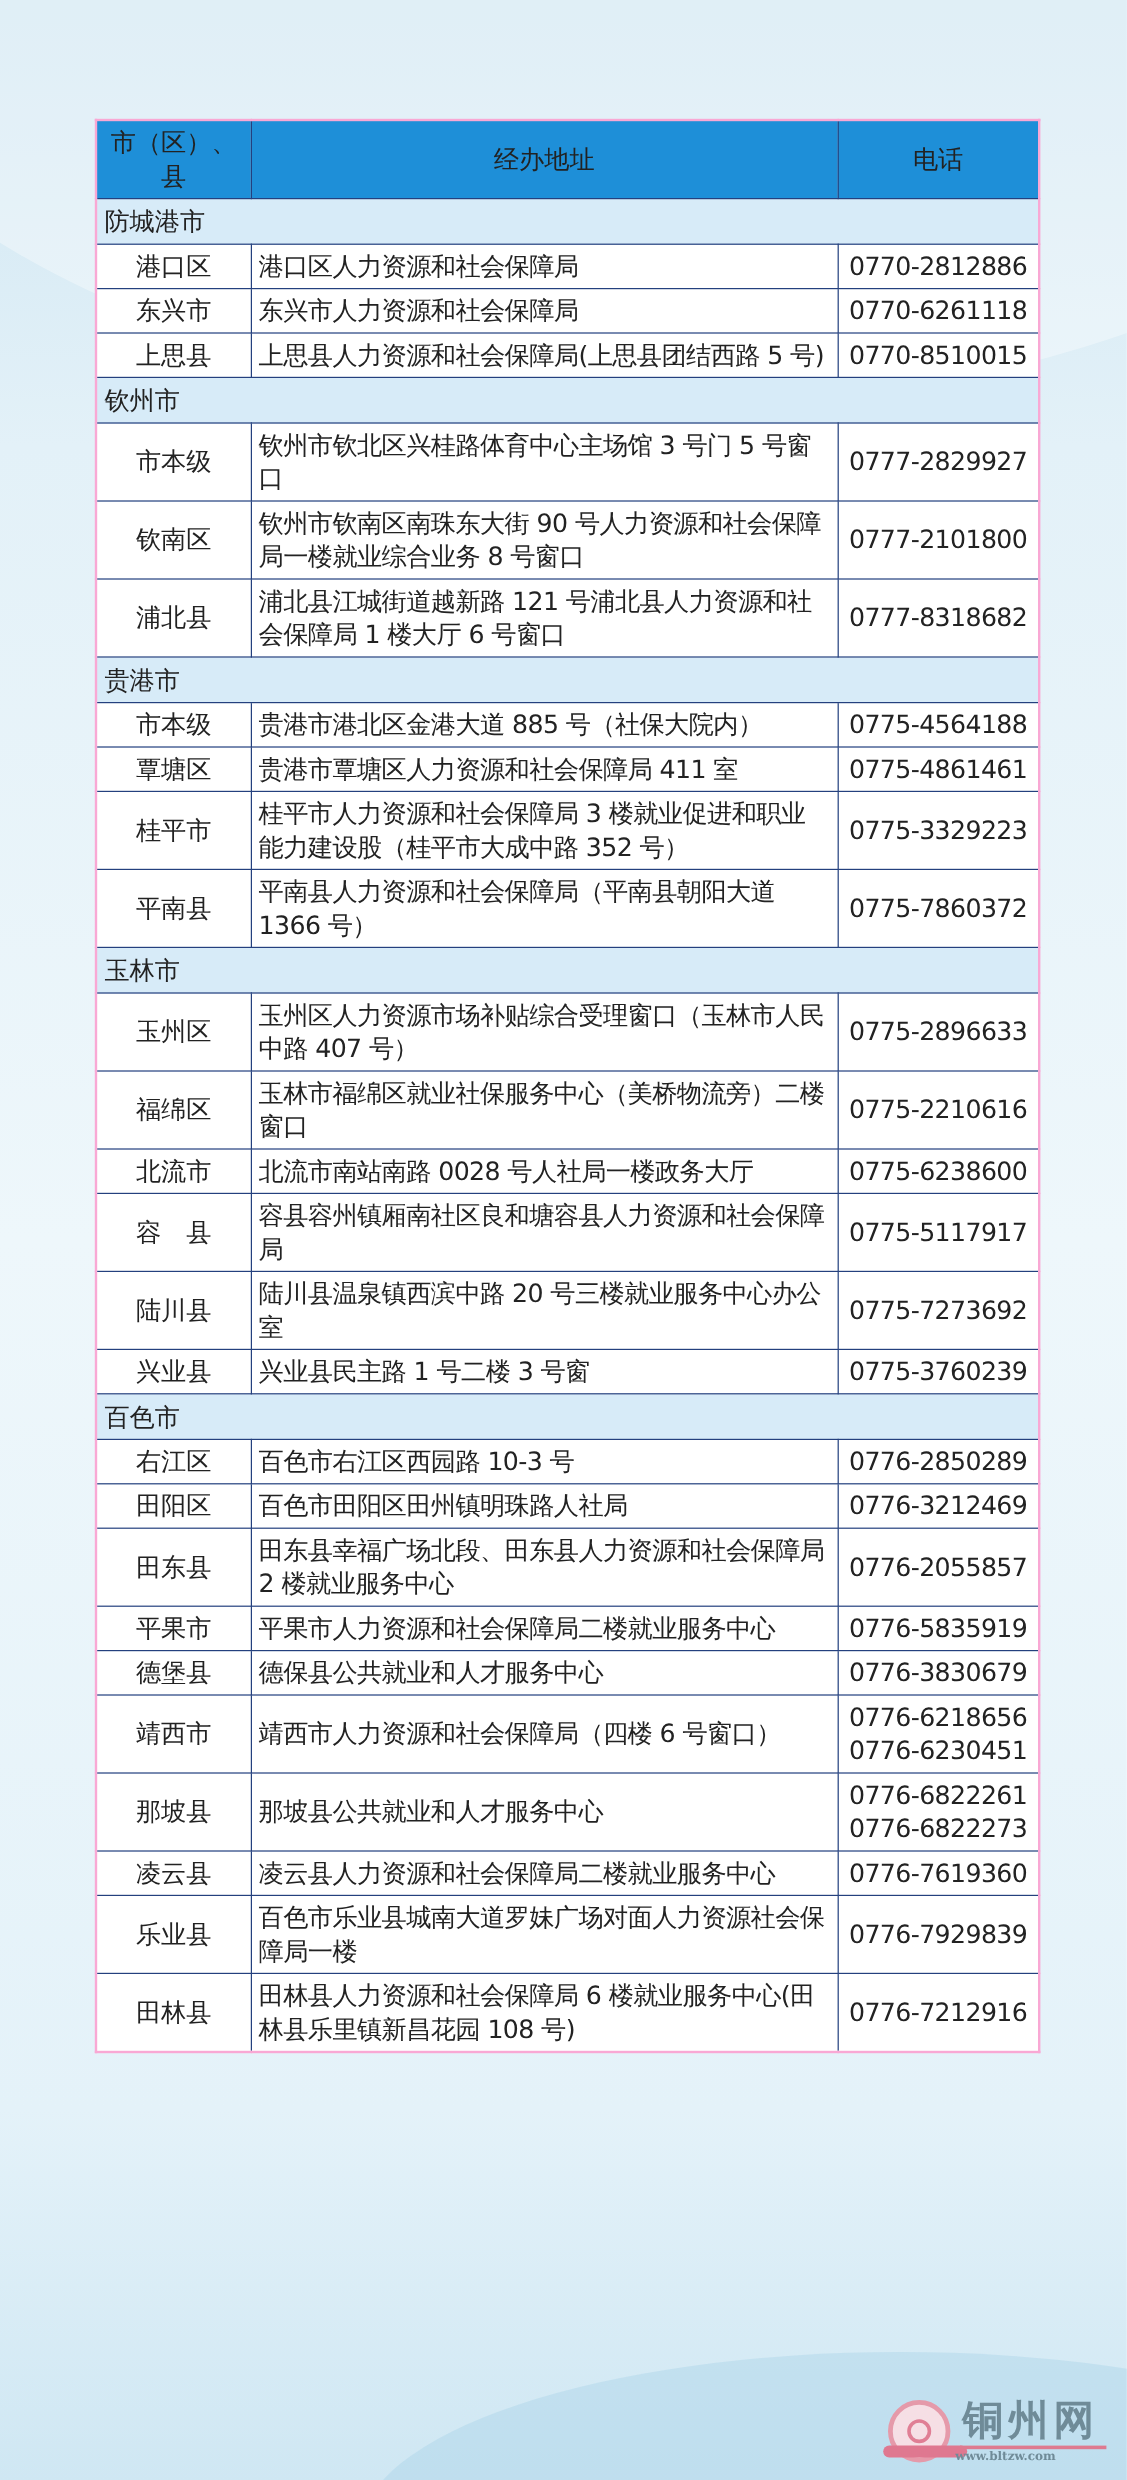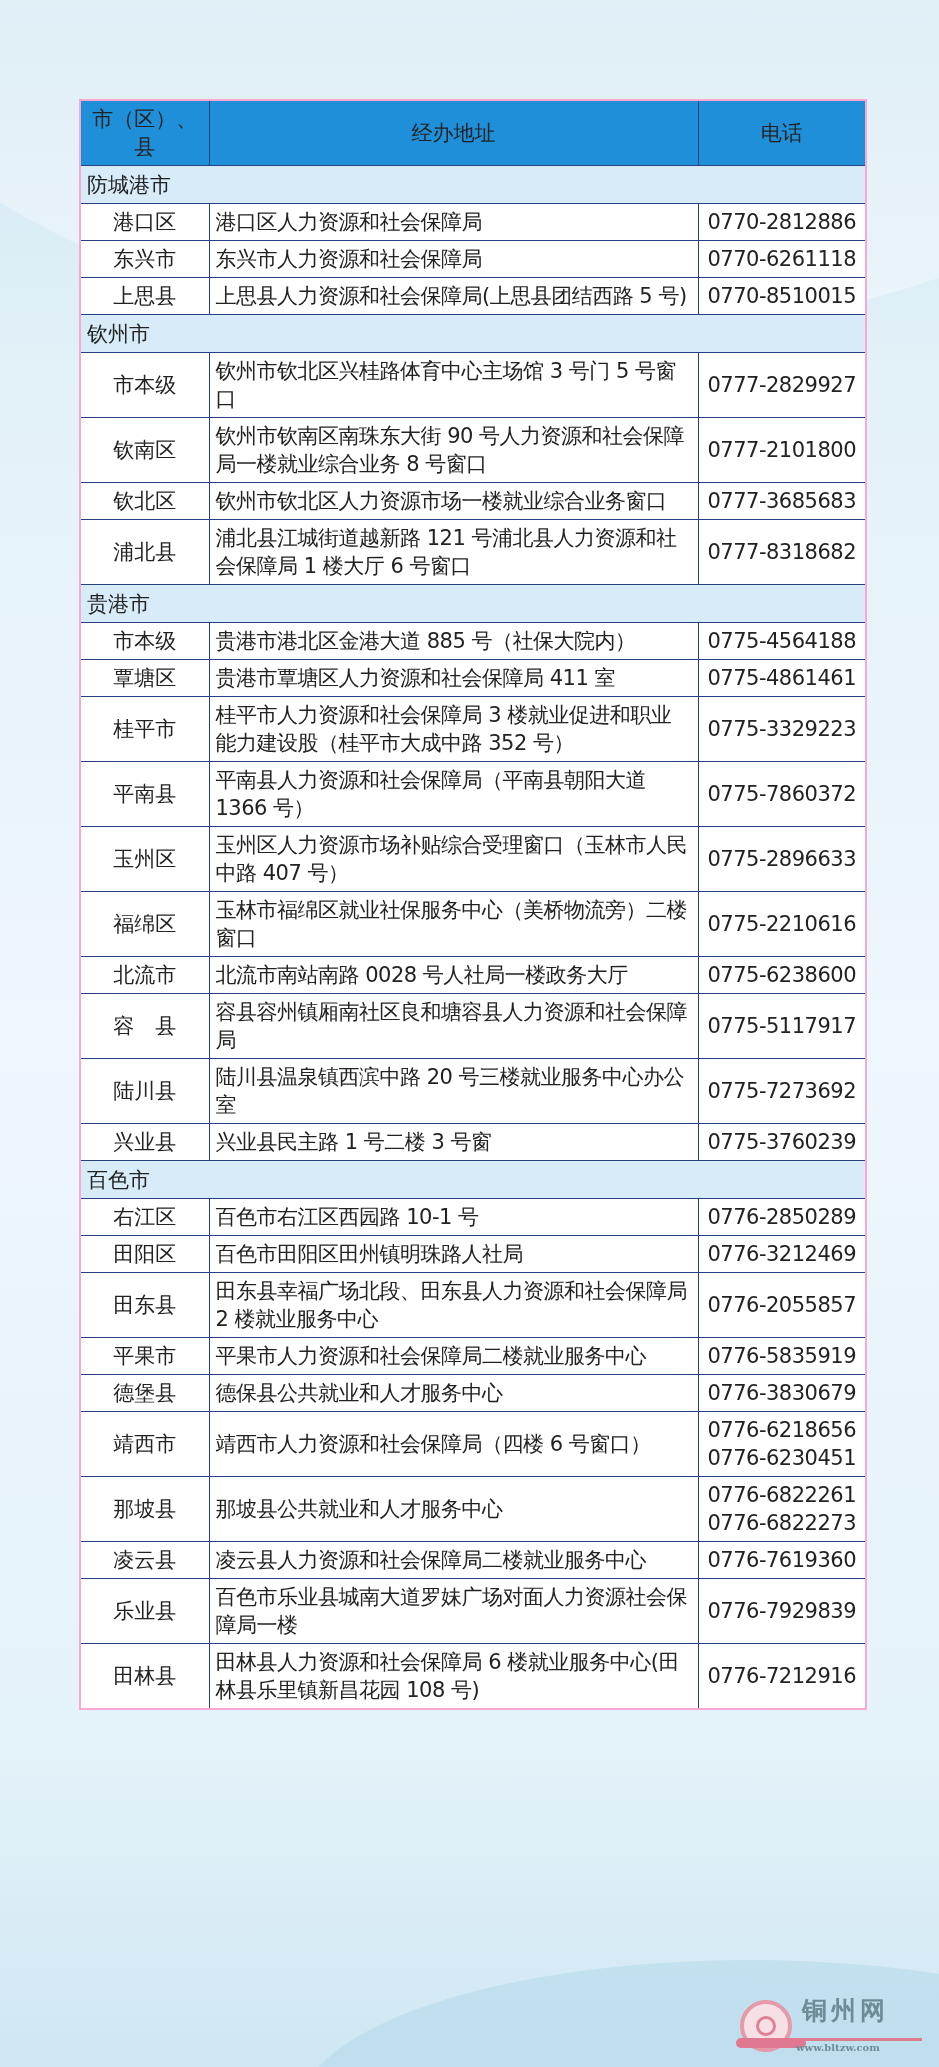--- a/index.html
+++ b/index.html
@@ -49,21 +49,21 @@
   .logo .emblem::after {
     content:""; position:absolute; left:12px; top:12px; width:20px; height:20px;
     border-radius:50%; border:3px solid #e07f95; box-sizing:border-box;
   }
   .logo .wave {
     position:absolute; left:-4px; top:40px; width:70px; height:10px; border-radius:10px;
     background:#df7890;
   }
   .logo .name {
     position:absolute; left:62px; top:-4px; font-family:"DejaVu Serif",serif;
-    font-size:25px; font-weight:bold; color:#6f8b98; letter-spacing:4px;
+    font-size:34px; font-weight:bold; color:#6f8b98; letter-spacing:4px;
   }
   .logo .line {
     position:absolute; left:60px; top:40px; width:122px; height:3px; background:#de7a90;
   }
   .logo .url {
     position:absolute; left:56px; top:44px; font-family:"DejaVu Serif",serif;
     font-size:10px; color:#6f8b98; font-weight:bold;
   }
 </style>
 </head>
@@ -121,27 +121,20 @@
         </td>
       </tr>
       <tr>
         <td class="name">钦南区</td>
         <td class="addr">钦州市钦南区南珠东大街 90 号人力资源和社会保障局一楼就业综合业务 8 号窗口</td>
         <td class="tel">
           <div>0777-2101800</div>
         </td>
       </tr>
       <tr>
-        <td class="name">钦北区</td>
-        <td class="addr">钦州市钦北区人力资源市场一楼就业综合业务窗口</td>
-        <td class="tel">
-          <div>0777-3685683</div>
-        </td>
-      </tr>
-      <tr>
         <td class="name">浦北县</td>
         <td class="addr">浦北县江城街道越新路 121 号浦北县人力资源和社会保障局 1 楼大厅 6 号窗口</td>
         <td class="tel">
           <div>0777-8318682</div>
         </td>
       </tr>
       <tr>
         <td class="sec" colspan="3">贵港市</td>
       </tr>
       <tr>
@@ -166,20 +159,23 @@
         </td>
       </tr>
       <tr>
         <td class="name">平南县</td>
         <td class="addr">平南县人力资源和社会保障局（平南县朝阳大道 1366 号）</td>
         <td class="tel">
           <div>0775-7860372</div>
         </td>
       </tr>
       <tr>
+        <td class="sec" colspan="3">玉林市</td>
+      </tr>
+      <tr>
         <td class="name">玉州区</td>
         <td class="addr">玉州区人力资源市场补贴综合受理窗口（玉林市人民中路 407 号）</td>
         <td class="tel">
           <div>0775-2896633</div>
         </td>
       </tr>
       <tr>
         <td class="name">福绵区</td>
         <td class="addr">玉林市福绵区就业社保服务中心（美桥物流旁）二楼窗口</td>
         <td class="tel">
@@ -212,21 +208,21 @@
         <td class="addr">兴业县民主路 1 号二楼 3 号窗</td>
         <td class="tel">
           <div>0775-3760239</div>
         </td>
       </tr>
       <tr>
         <td class="sec" colspan="3">百色市</td>
       </tr>
       <tr>
         <td class="name">右江区</td>
-        <td class="addr">百色市右江区西园路 10-1 号</td>
+        <td class="addr">百色市右江区西园路 10-3 号</td>
         <td class="tel">
           <div>0776-2850289</div>
         </td>
       </tr>
       <tr>
         <td class="name">田阳区</td>
         <td class="addr">百色市田阳区田州镇明珠路人社局</td>
         <td class="tel">
           <div>0776-3212469</div>
         </td>

